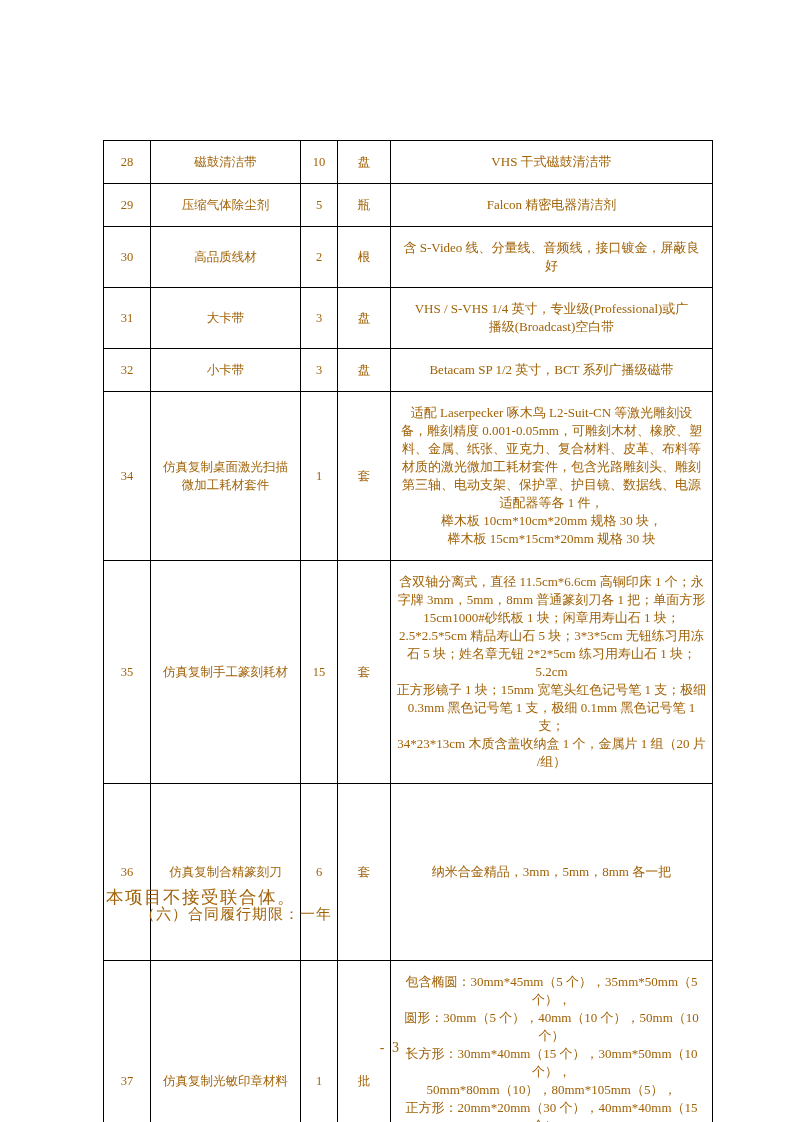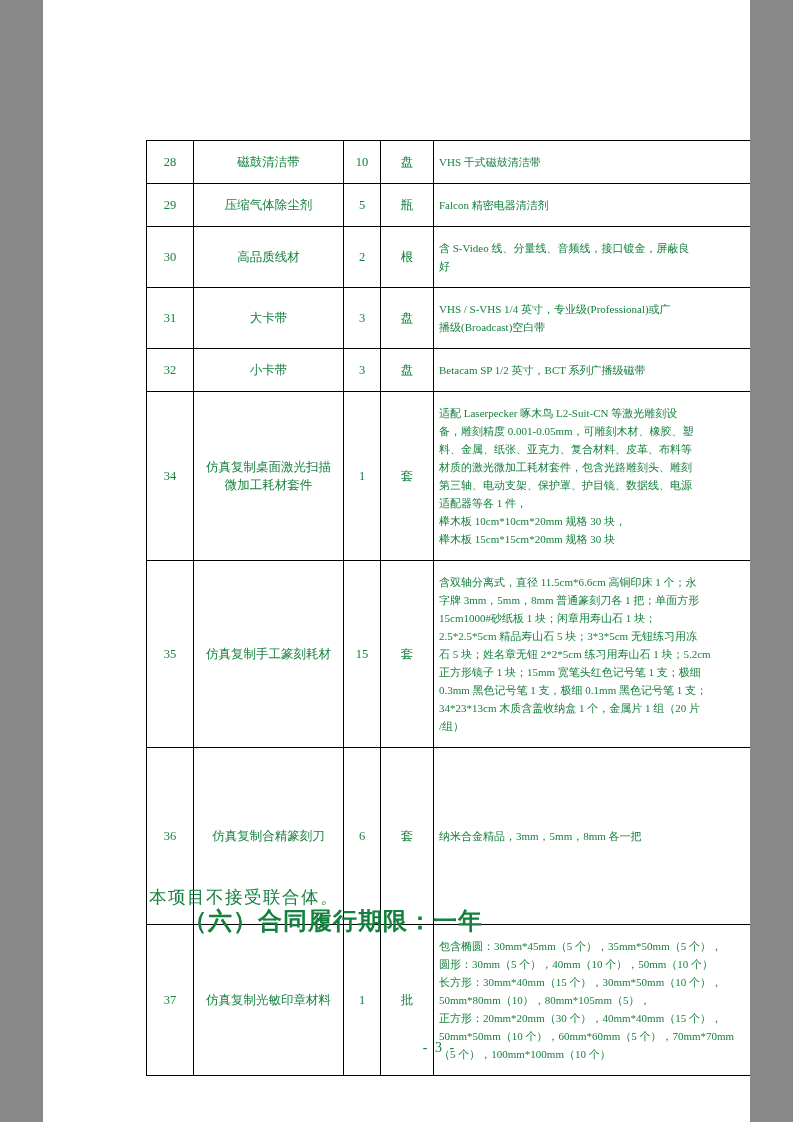--- a/index.html
+++ b/index.html
@@ -2,26 +2,26 @@
 <html><head>
 <meta charset="utf-8">
 <style>
   html, body {
     margin: 0;
     padding: 0;
     background: #888;
   }
   .page {
     position: relative;
-    width: 707px;
+    width: 793px;
     height: 1122px;
     margin: 0 auto;
     background: #ffffff;
     font-family: "Liberation Serif", "DejaVu Serif", serif;
-    color: #15803d;
+    color: #a16207;
     overflow: hidden;
   }
   .table-wrap {
     position: absolute;
     left: 103px;
     top: 140px;
     width: 609px;
   }
   table.spec {
     width: 609px;
@@ -36,43 +36,43 @@
     text-align: center;
     padding: 3px 2px;
     overflow: hidden;
   }
   table.spec td.c-name {
     white-space: pre-line;
     padding: 3px 4px;
     margin-left: 24px;
   }
   table.spec td.c-desc {
-    font-size: 11px;
+    font-size: 13px;
     white-space: pre-line;
-    text-align: left;
+    text-align: center;
     padding: 12px 5px;
   }
   
   table.spec tr:nth-child(1)  { height: 33px;  }
   table.spec tr:nth-child(2)  { height: 31px;  }
   table.spec tr:nth-child(3)  { height: 49px;  }
   table.spec tr:nth-child(4)  { height: 40px;  }
   table.spec tr:nth-child(5)  { height: 41px;  }
   table.spec tr:nth-child(6)  { height: 48px;  }
   table.spec tr:nth-child(7)  { height: 161px; }
   table.spec tr:nth-child(8)  { height: 177px; }
   table.spec tr:nth-child(9)  { height: 38px;  }
   table.spec tr:nth-child(10) { height: 142px; }
 
   .footer-heading {
     position: absolute;
     left: 140px;
     top: 905px;
-    font-size: 24px;
-    font-weight: 700;
+    font-size: 15px;
+    font-weight: 400;
     letter-spacing: 1px;
   }
   .footer-note {
     position: absolute;
     left: 106px;
     top: 885px;
     font-size: 17.5px;
     font-weight: 400;
     letter-spacing: 1.5px;
   }

